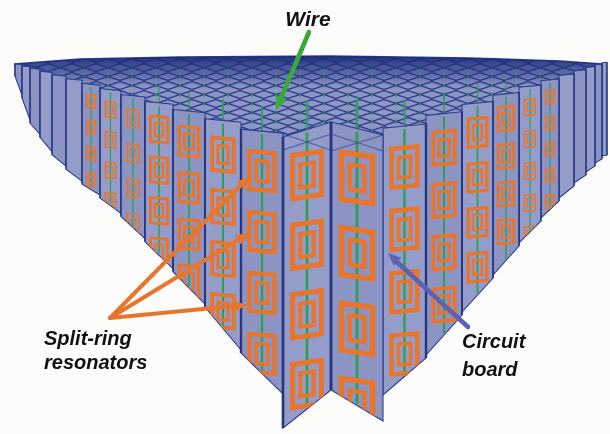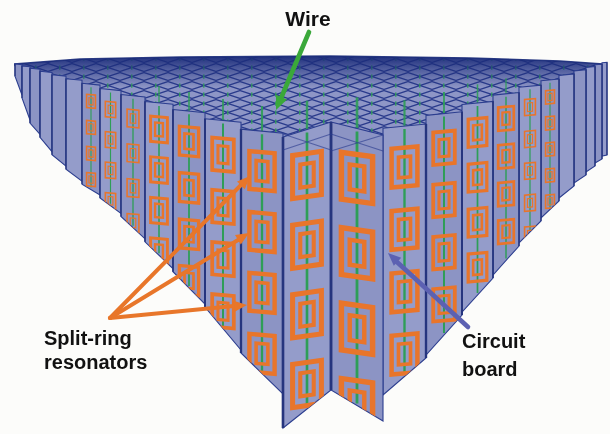--- a/index.html
+++ b/index.html
@@ -1,19 +1,20 @@
 <!DOCTYPE html>
 <html style="--background: #fcfcfa; --board_face: #949cca; --board_face_alt: #8c94c4; --board_edge: #2c3e8f; --board_edge_dark: #26357e; --lattice_dark: #2a3b8c; --horizon_dark: #1b2c7a; --resonator_orange: #e8752b; --wire_green: #2e9e57; --arrow_green: #3aa83a; --arrow_orange: #e8762a; --arrow_purple: #5c61b2; --label_text: #111111;"><head>
 <meta charset="utf-8">
 <style>
   html,body{margin:0;padding:0;background:#ffffff;}
   .stage{
     width:610px;height:434px;position:relative;overflow:hidden;
     background:var(--background,#fcfcfa);
     font-family:"Liberation Sans", sans-serif;
+    font-style:italic;
   }
   svg{position:absolute;left:0;top:0;}
   .lbl{
     font-family:"Liberation Sans", sans-serif;
     font-weight:700;font-size:21px;
     fill:var(--label_text,#111);
   }
   .lbl-s{font-size:20px;}
   .ln-g{stroke:var(--arrow_green,#3aa83a);stroke-width:4.6;fill:none;stroke-linecap:round;}
   .hd-g{fill:var(--arrow_green,#3aa83a);stroke:none;}

